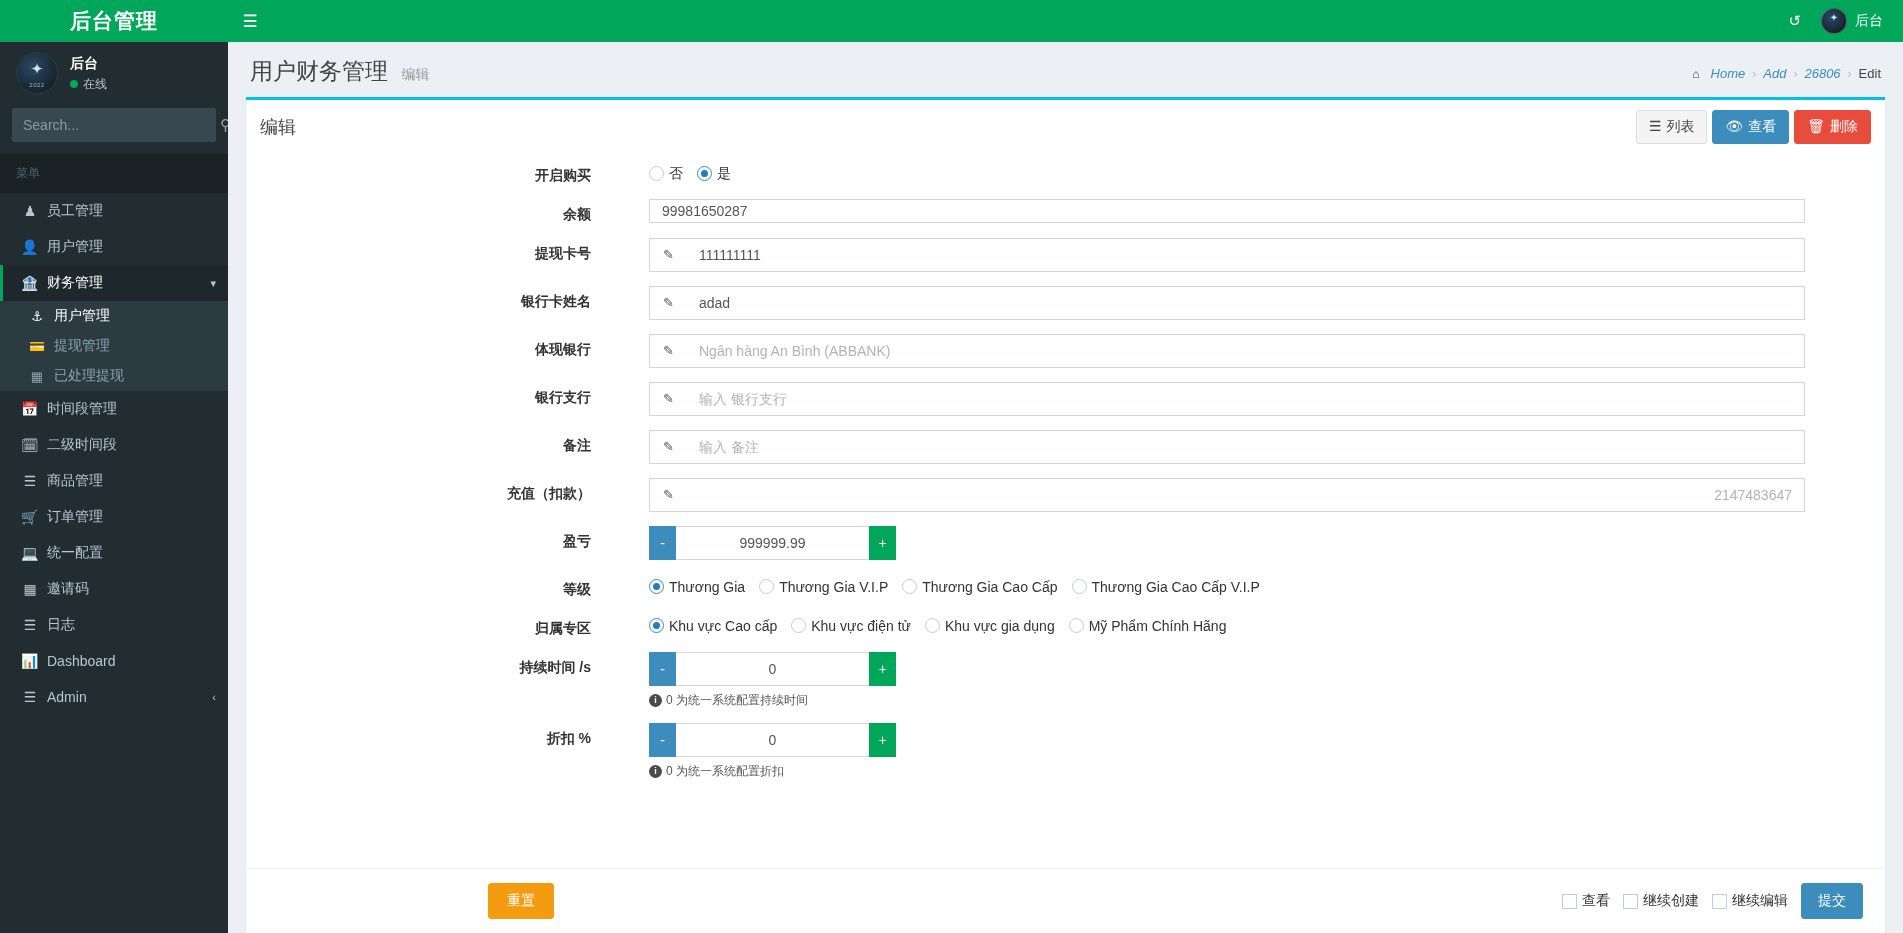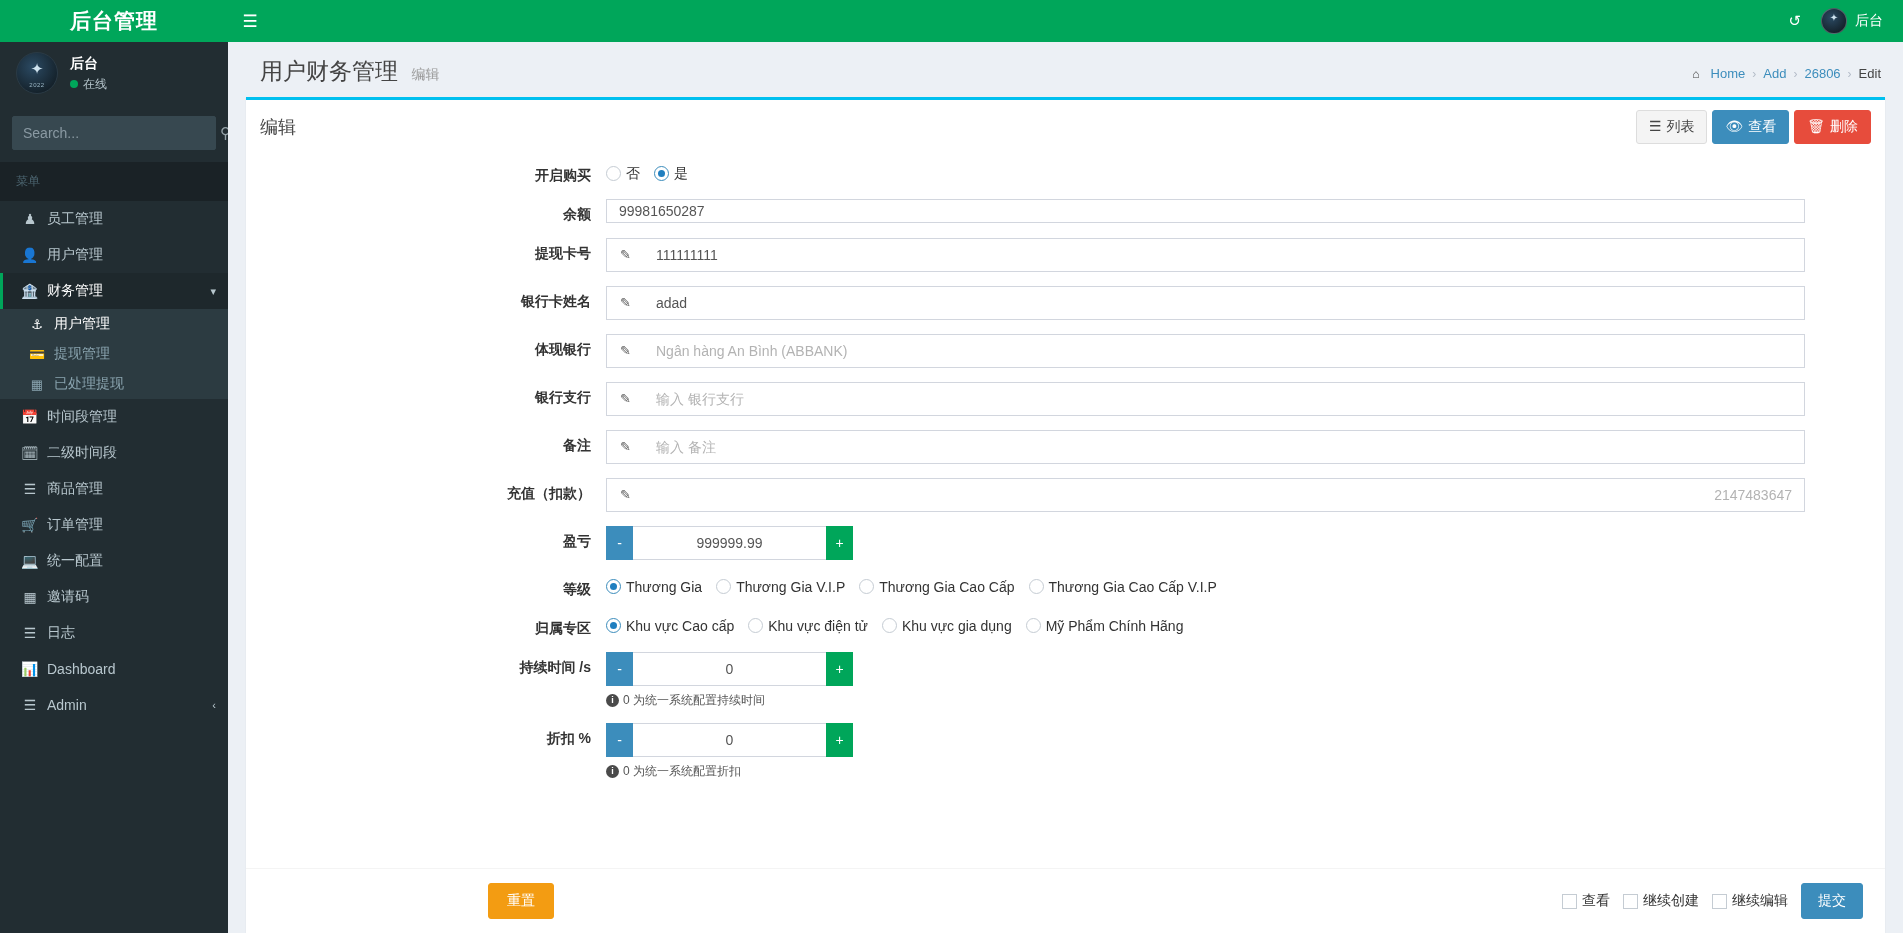--- a/index.html
+++ b/index.html
@@ -52,21 +52,21 @@
   }
   .user-info { margin-left: 12px; line-height: 1.35; }
   .user-info .nm { color: #fff; font-size: 14px; font-weight: bold; }
   .user-info .st { color: #b8c7ce; font-size: 12px; display: flex; align-items: center; gap: 5px; margin-top: 3px;}
   .dot-online { width: 8px; height: 8px; border-radius: 50%; background: #00a65a; display: inline-block; }
 
   .search-wrap { padding: 4px 12px 12px 12px; }
   .search-box {
     display: flex; align-items: center;
     background: #374850; border: 1px solid #374850;
-    height: 34px; border-radius: 2px; margin-top: 8px;
+    height: 34px; border-radius: 2px;
   }
   .search-box input {
     flex: 1; background: transparent; border: 0; outline: none;
     color: #bfc9cd; font-size: 14px; padding: 0 10px;
     font-family: inherit;
   }
   .search-box input::placeholder { color: #8a9aa3; }
   .search-btn {
     background: transparent; border: 0; color: #96a3a9;
     width: 34px; height: 32px; cursor: pointer; font-size: 15px;
@@ -128,30 +128,30 @@
     width: 26px; height: 26px; border-radius: 50%;
     background: radial-gradient(circle at 40% 35%, #2b4a63 0%, #16242e 70%, #0c1319 100%);
     position: relative; border: 1px solid rgba(255,255,255,.25);
   }
   .tb-avatar::after {
     content: "✦"; position: absolute; left: 0; right: 0; top: 3px;
     text-align: center; color: #cfe3ef; font-size: 10px;
   }
 
   .content-header {
-    padding: 14px 22px 10px 32px;
+    padding: 14px 22px 10px 22px;
     display: flex; align-items: flex-start; justify-content: space-between; text-align: right;
   }
   .page-title { font-size: 23px; font-weight: normal; color: #444; margin: 0; }
   .page-title small { font-size: 14px; color: #999; margin-left: 7px; }
   .breadcrumb {
     display: flex; align-items: center; gap: 7px;
     font-size: 13px; color: #97a0b3; padding-top: 10px;
   }
-  .breadcrumb a { color: #3c8dbc; text-decoration: none; }
+  .breadcrumb a { color: #3c8dbc; text-decoration: none; font-style: italic; }
   .breadcrumb .sep { color: #b4bcc8; font-size: 12px; }
   .breadcrumb .cur { color: #444; }
   .bc-home-icon { color: #444; margin-right: 4px; font-size: 12px; }
 
   .content { padding: 0 18px 0 18px; flex: 1; min-height: 0; }
   .box {
     background: #fff; border-top: 3px solid #00c0ef;
     box-shadow: 0 1px 1px rgba(0,0,0,.1);
     min-height: 100%;
     display: flex; flex-direction: column;
@@ -172,21 +172,21 @@
   .btn-info    { background: #3c8dbc; border-color: #3c8dbc; color: #fff; }
   .btn-danger  { background: #e74c3c; border-color: #e74c3c; color: #fff; }
   .btn-warning { background: #f39c12; border-color: #f39c12; color: #fff; padding: 7px 18px; }
   .btn-primary { background: #3c8dbc; border-color: #3c8dbc; color: #ffffff; padding: 7px 16px; }
 
   .box-body { padding: 6px 0 0 0; flex: 1; }
 
   
   .form-group {
     display: flex; align-items: flex-start;
-    margin-bottom: 14px; padding-right: 80px;
+    margin-bottom: 14px; padding-right: 80px; gap: 43px;
   }
   .ctrl-label {
     width: 360px; min-width: 360px; text-align: right;
     padding-right: 15px; padding-top: 7px;
     font-weight: bold; font-size: 14px; color: #333;
   }
   .ctrl-field { flex: 1; min-width: 0; }
 
   .radio-row { display: flex; align-items: center; gap: 0; padding-top: 5px; flex-wrap: wrap; }
   .radio-item { display: flex; align-items: center; margin-right: 14px; cursor: pointer; font-size: 14px; color: #333;}

